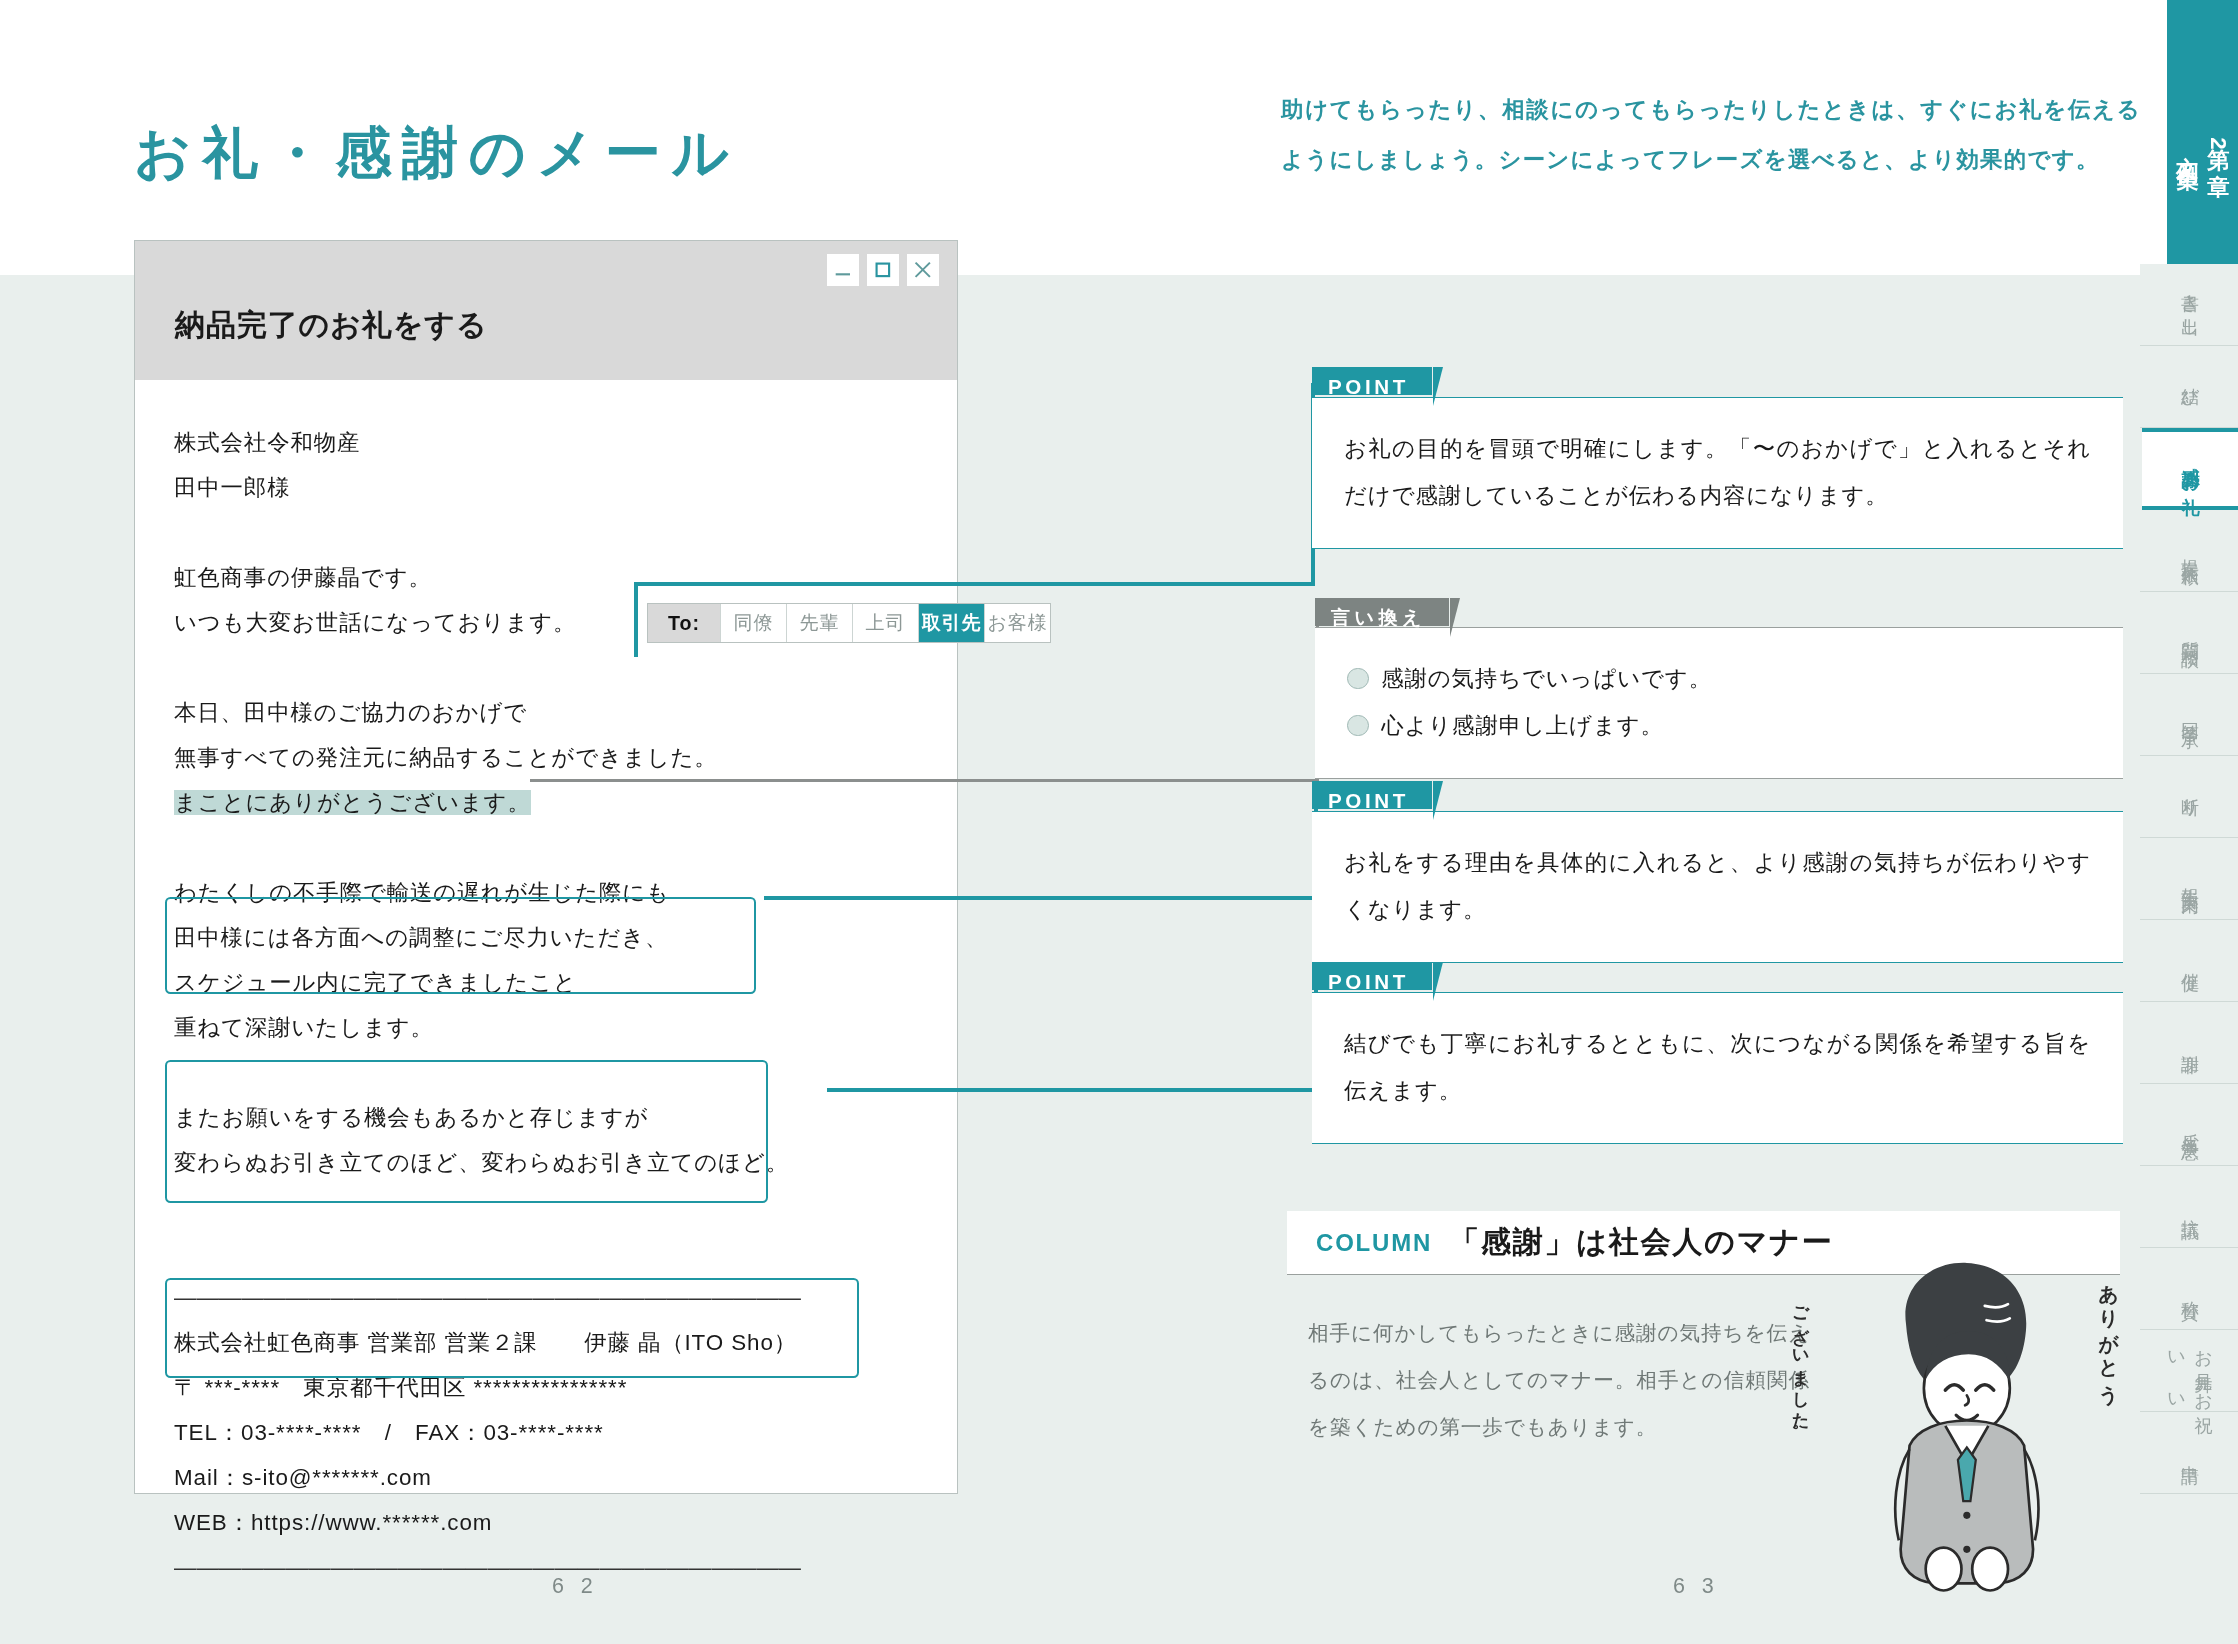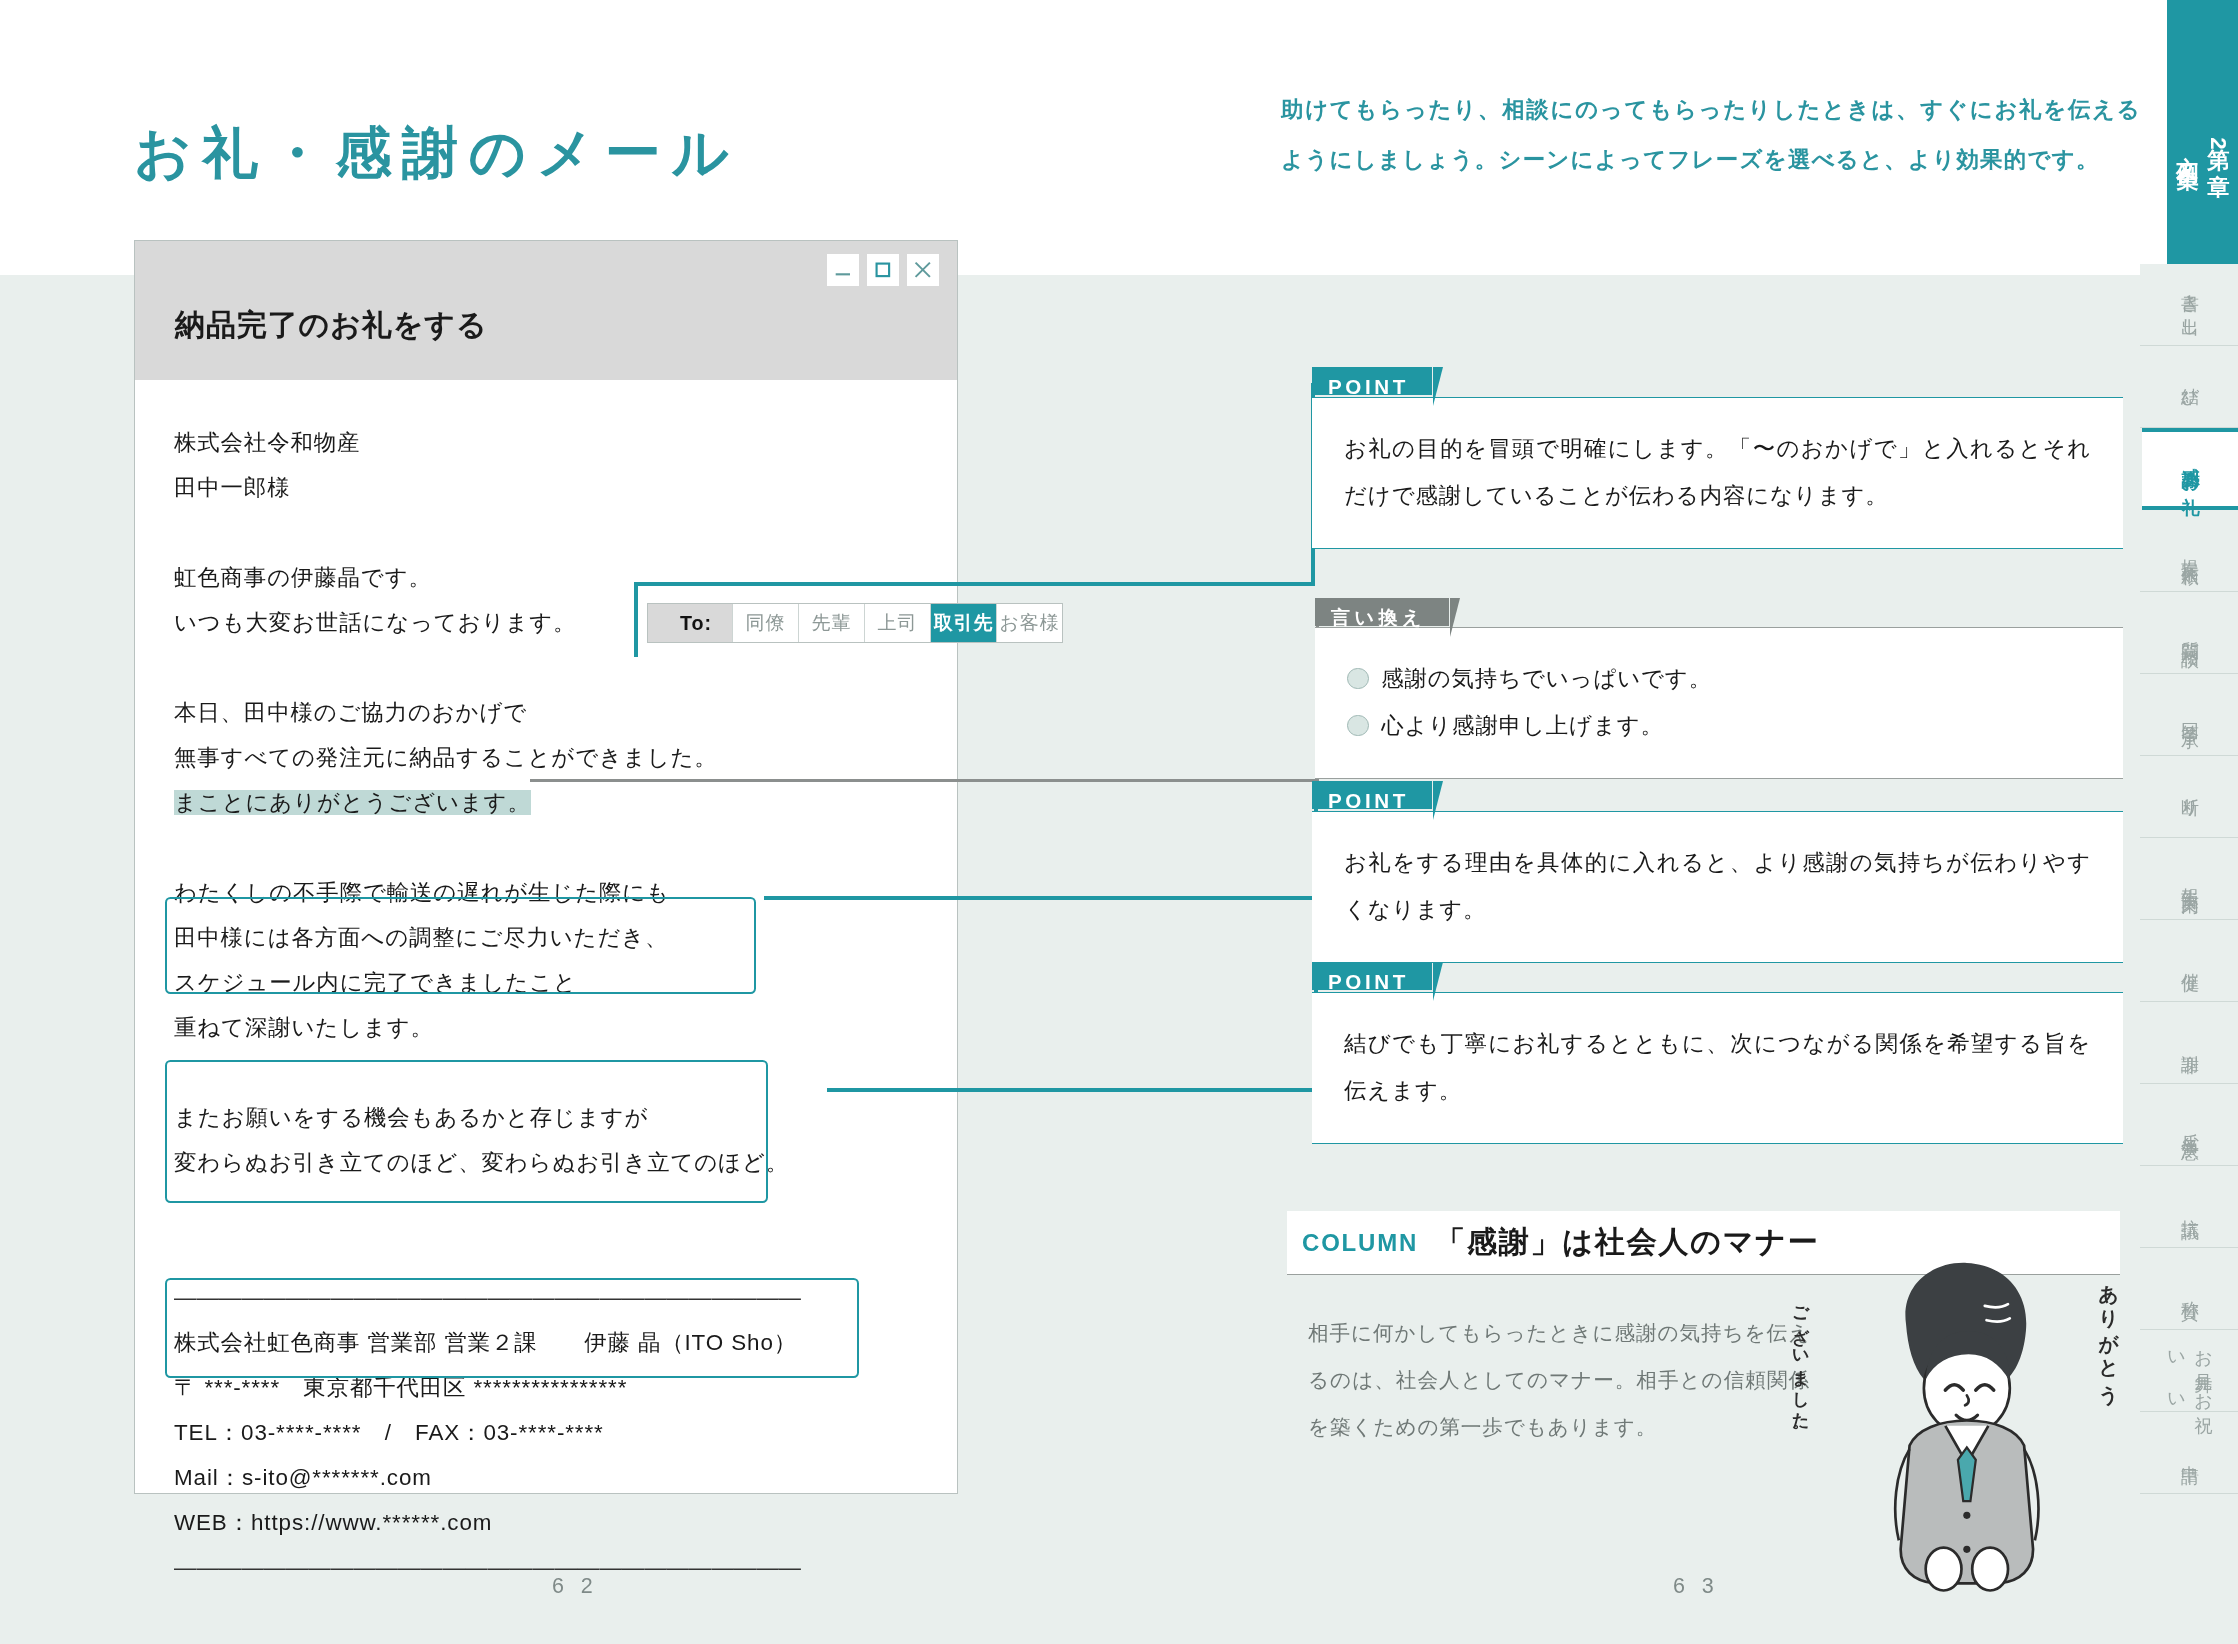--- a/index.html
+++ b/index.html
@@ -84,21 +84,21 @@
     display:flex;align-items:center;justify-content:center;
   }
   .win-btn svg{display:block;}
   .to-row{
     position:absolute;left:512px;top:362px;display:flex;height:38px;
     border:0.9px solid #b9c2c0;box-sizing:content-box;
   }
   .to-label{
     width:72px;background:#d9d9d9;color:#111;
     display:flex;align-items:center;justify-content:center;
-    font-size:19.7px;font-weight:700;letter-spacing:0.9px;padding-left:12px;
+    font-size:19.7px;font-weight:700;letter-spacing:0.9px;
   }
   .to-tab{
     width:65px;background:#ffffff;color:#8d9896;
     display:flex;align-items:center;justify-content:center;
     font-size:19px;border-left:0.9px solid #cdd5d3;letter-spacing:0.9px;
   }
   .to-tab.sel{background:#1f97a3;color:#ffffff;font-weight:700;}
 
   
   .mail-body{
@@ -148,21 +148,21 @@
   .phrase{display:flex;align-items:flex-start;gap:12.5px;}
   .bullet{
     flex:0 0 auto;width:19.7px;height:19.7px;border-radius:50%;
     border:1.8px solid #9fb8b4;background:#d9e6e3;margin-top:12.5px;
   }
 
   
   .col-head{
     position:absolute;left:1287px;top:1211px;width:833px;height:64px;
     background:#ffffff;border-bottom:1.8px solid #9aa09e;box-sizing:border-box;
-    display:flex;align-items:center;padding-left:15px;
+    display:flex;align-items:center;padding-left:29px;
   }
   .col-kw{font-size:24px;font-weight:700;color:#1f97a3;letter-spacing:1.8px;}
   .col-title{font-size:30px;font-weight:700;color:#1a1a1a;letter-spacing:1.8px;margin-left:17px;}
   .col-body{
     position:absolute;left:1308px;top:1309px;width:502px;
     font-size:20.6px;line-height:47px;color:#6f7876;letter-spacing:0.9px;text-align:justify;
   }
   .col-illu{position:absolute;left:1809px;top:1254px;width:296px;height:358px;}
   .illu-txt{
     position:absolute;writing-mode:vertical-rl;text-orientation:upright;

